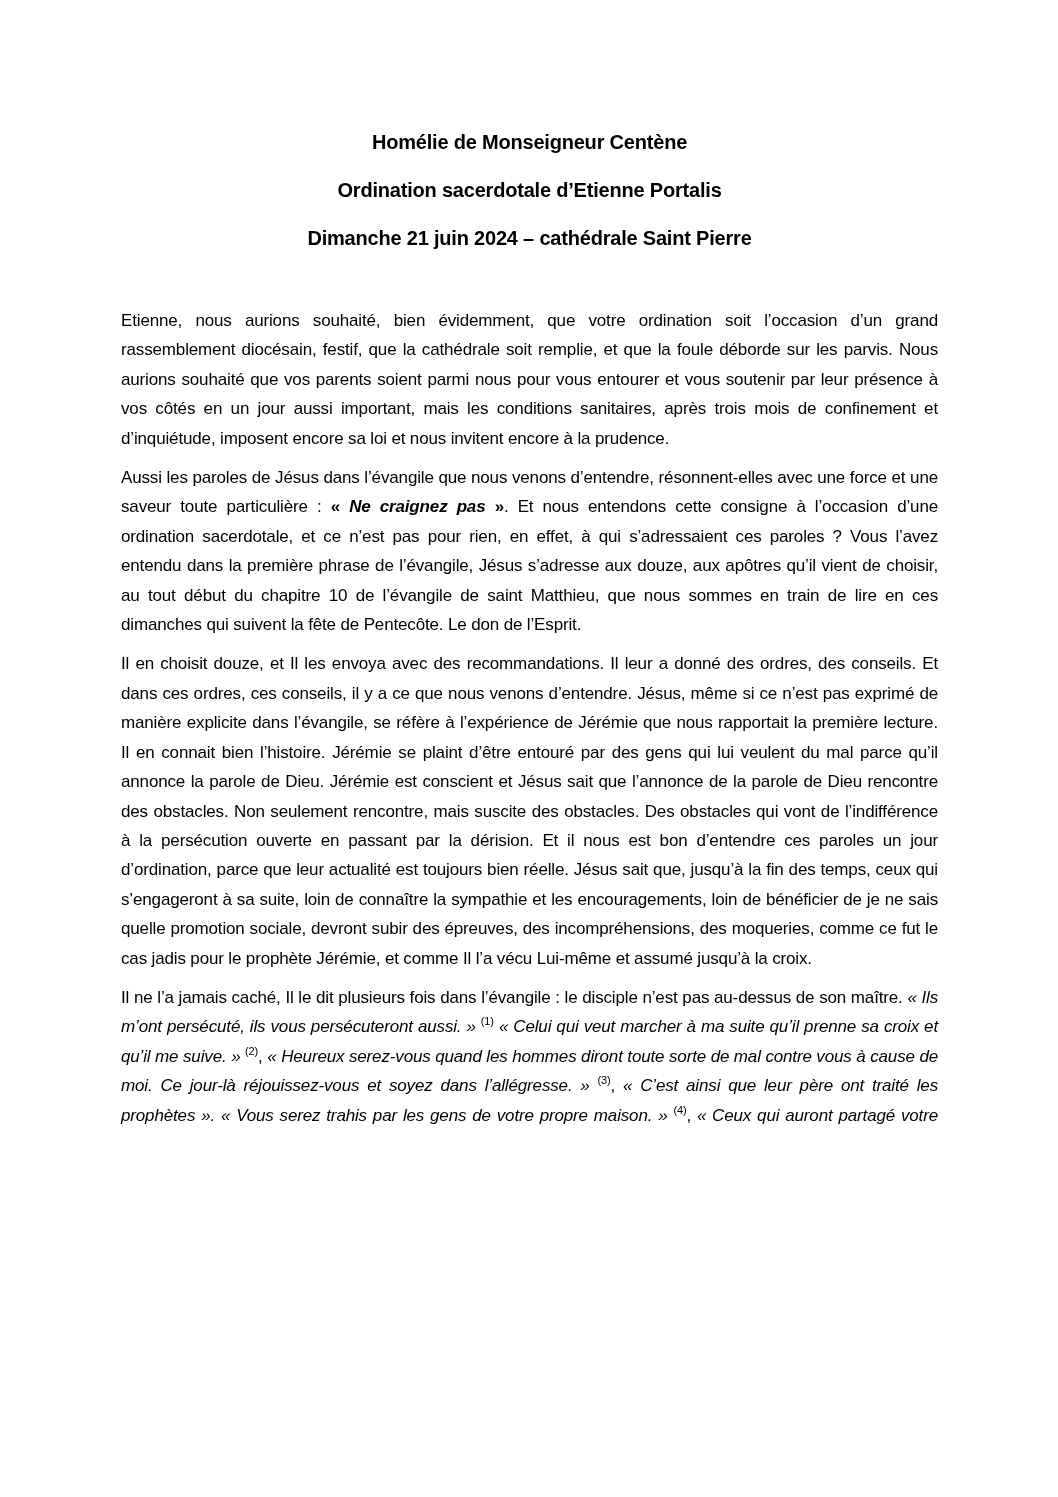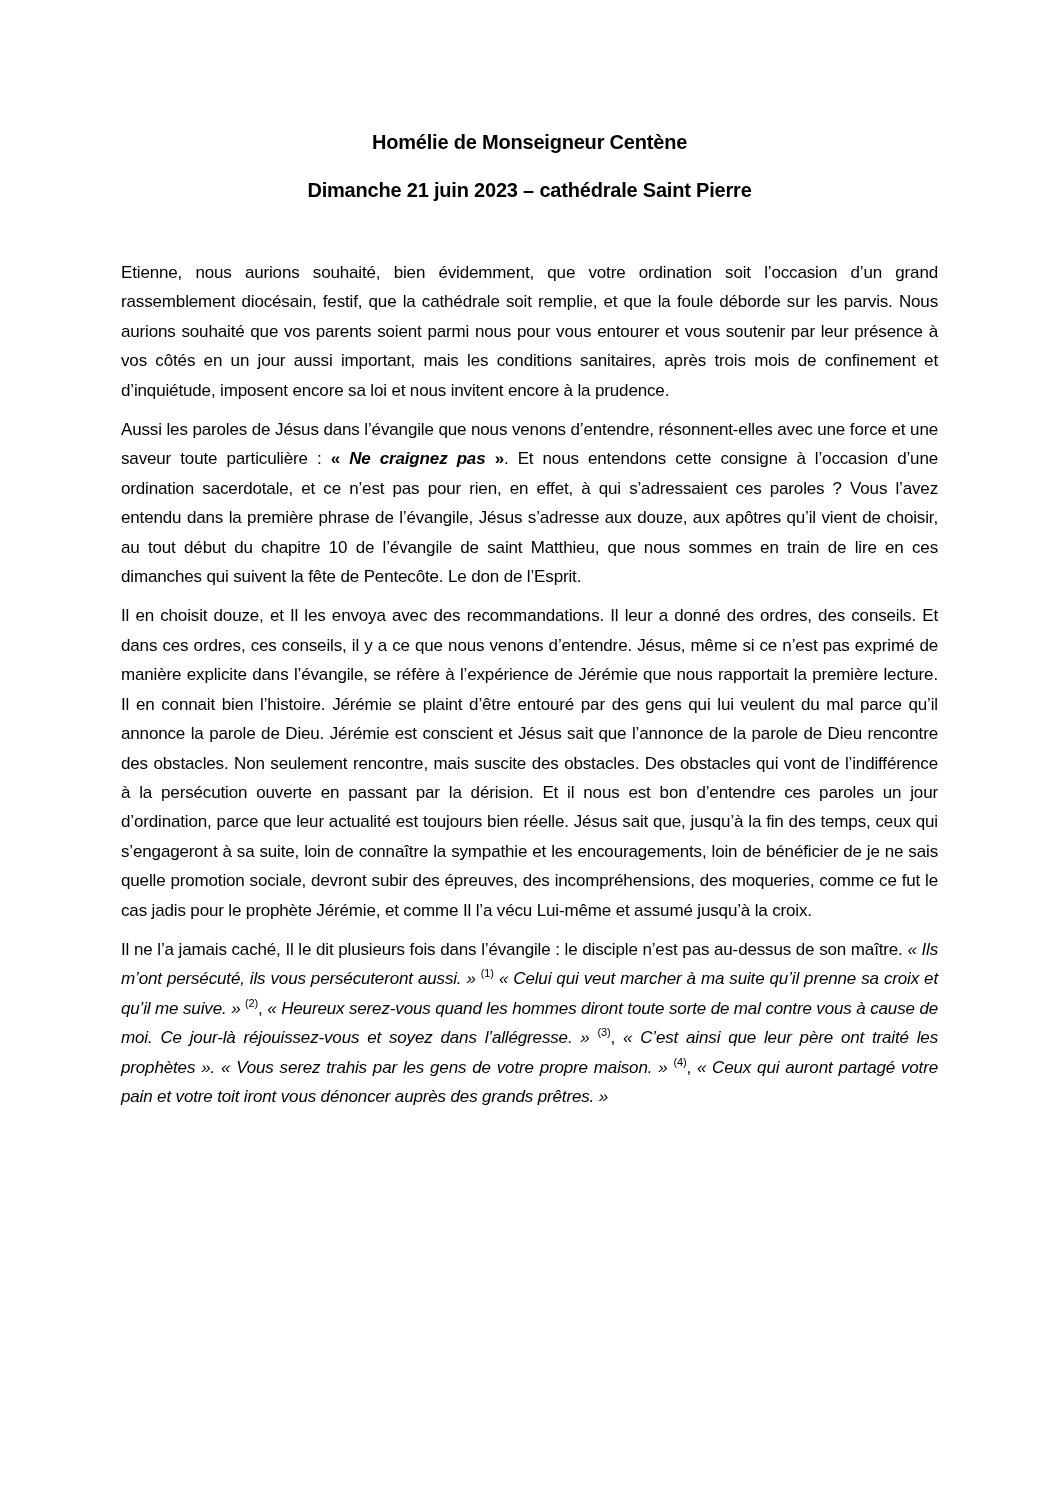--- a/index.html
+++ b/index.html
@@ -46,21 +46,22 @@
     vertical-align: super;
   }
 </style>
 </head>
 <body>
 
 <div class="page">
   <div class="content">
     <header class="doc-header">
       <h1 class="title-line">Homélie de Monseigneur Centène</h1>
-      <h2 class="title-line">Dimanche 21 juin 2023 – cathédrale Saint Pierre</h2>
+      <h2 class="title-line">Ordination sacerdotale d’Etienne Portalis</h2>
+      <h2 class="title-line">Dimanche 21 juin 2024 – cathédrale Saint Pierre</h2>
     </header>
     <main class="doc-body">
         <p class="para"><span class="seg-normal">Etienne, nous aurions souhaité, bien évidemment, que votre ordination soit l’occasion d’un grand rassemblement diocésain, festif, que la cathédrale soit remplie, et que la foule déborde sur les parvis. Nous aurions souhaité que vos parents soient parmi nous pour vous entourer et vous soutenir par leur présence à vos côtés en un jour aussi important, mais les conditions sanitaires, après trois mois de confinement et d’inquiétude, imposent encore sa loi et nous invitent encore à la prudence.</span></p>
         <p class="para"><span class="seg-normal">Aussi les paroles de Jésus dans l’évangile que nous venons d’entendre, résonnent-elles avec une force et une saveur toute particulière : </span><span class="seg-bold">« </span><span class="seg-bold-italic">Ne craignez pas</span><span class="seg-bold"> »</span><span class="seg-normal">. Et nous entendons cette consigne à l’occasion d’une ordination sacerdotale, et ce n’est pas pour rien, en effet, à qui s’adressaient ces paroles ? Vous l’avez entendu dans la première phrase de l’évangile, Jésus s’adresse aux douze, aux apôtres qu’il vient de choisir, au tout début du chapitre 10 de l’évangile de saint Matthieu, que nous sommes en train de lire en ces dimanches qui suivent la fête de Pentecôte. Le don de l’Esprit.</span></p>
         <p class="para"><span class="seg-normal">Il en choisit douze, et Il les envoya avec des recommandations. Il leur a donné des ordres, des conseils. Et dans ces ordres, ces conseils, il y a ce que nous venons d’entendre. Jésus, même si ce n’est pas exprimé de manière explicite dans l’évangile, se réfère à l’expérience de Jérémie que nous rapportait la première lecture. Il en connait bien l’histoire. Jérémie se plaint d’être entouré par des gens qui lui veulent du mal parce qu’il annonce la parole de Dieu. Jérémie est conscient et Jésus sait que l’annonce de la parole de Dieu rencontre des obstacles. Non seulement rencontre, mais suscite des obstacles. Des obstacles qui vont de l’indifférence à la persécution ouverte en passant par la dérision. Et il nous est bon d’entendre ces paroles un jour d’ordination, parce que leur actualité est toujours bien réelle. Jésus sait que, jusqu’à la fin des temps, ceux qui s’engageront à sa suite, loin de connaître la sympathie et les encouragements, loin de bénéficier de je ne sais quelle promotion sociale, devront subir des épreuves, des incompréhensions, des moqueries, comme ce fut le cas jadis pour le prophète Jérémie, et comme Il l’a vécu Lui-même et assumé jusqu’à la croix.</span></p>
         <p class="para"><span class="seg-normal">Il ne l’a jamais caché, Il le dit plusieurs fois dans l’évangile : le disciple n’est pas au-dessus de son maître. </span><span class="seg-italic">« Ils m’ont persécuté, ils vous persécuteront aussi. »</span><span class="seg-normal"> </span><sup class="footnote">(1)</sup><span class="seg-normal"> </span><span class="seg-italic">« Celui qui veut marcher à ma suite qu’il prenne sa croix et qu’il me suive. »</span><span class="seg-normal"> </span><sup class="footnote">(2)</sup><span class="seg-normal">, </span><span class="seg-italic">« Heureux serez-vous quand les hommes diront toute sorte de mal contre vous à cause de moi. Ce jour-là réjouissez-vous et soyez dans l’allégresse. »</span><span class="seg-normal"> </span><sup class="footnote">(3)</sup><span class="seg-normal">, </span><span class="seg-italic">« C’est ainsi que leur père ont traité les prophètes ».</span><span class="seg-normal"> </span><span class="seg-italic">« Vous serez trahis par les gens de votre propre maison. »</span><span class="seg-normal"> </span><sup class="footnote">(4)</sup><span class="seg-normal">, </span><span class="seg-italic">« Ceux qui auront partagé votre pain et votre toit iront vous dénoncer auprès des grands prêtres. »</span></p>
       </main>
   </div>
 </div>
 

